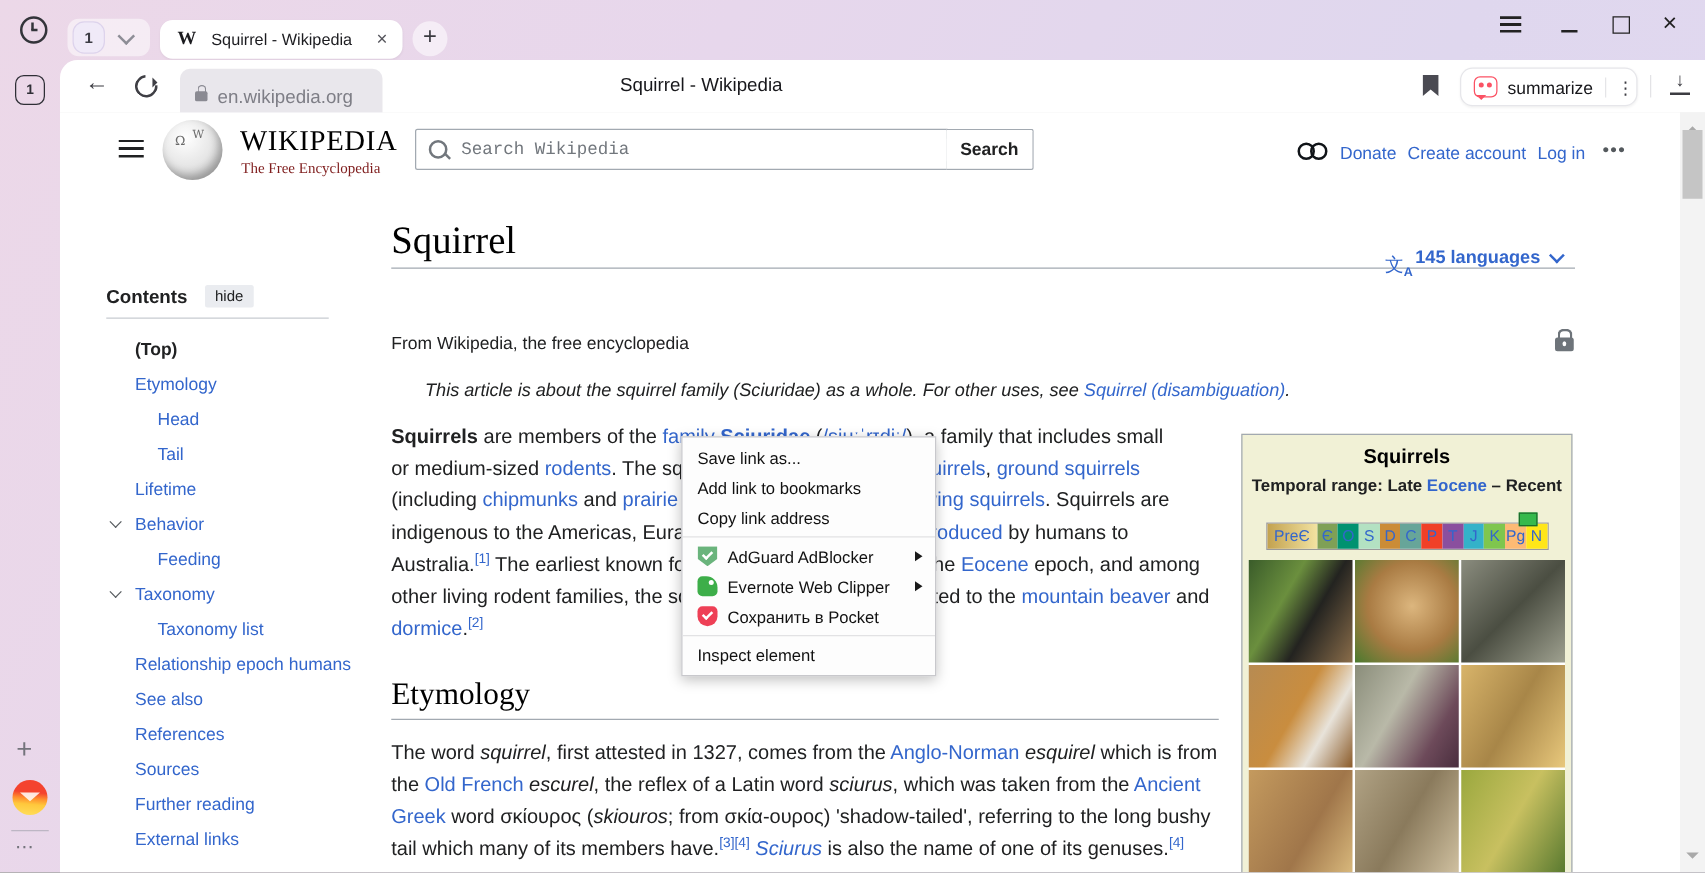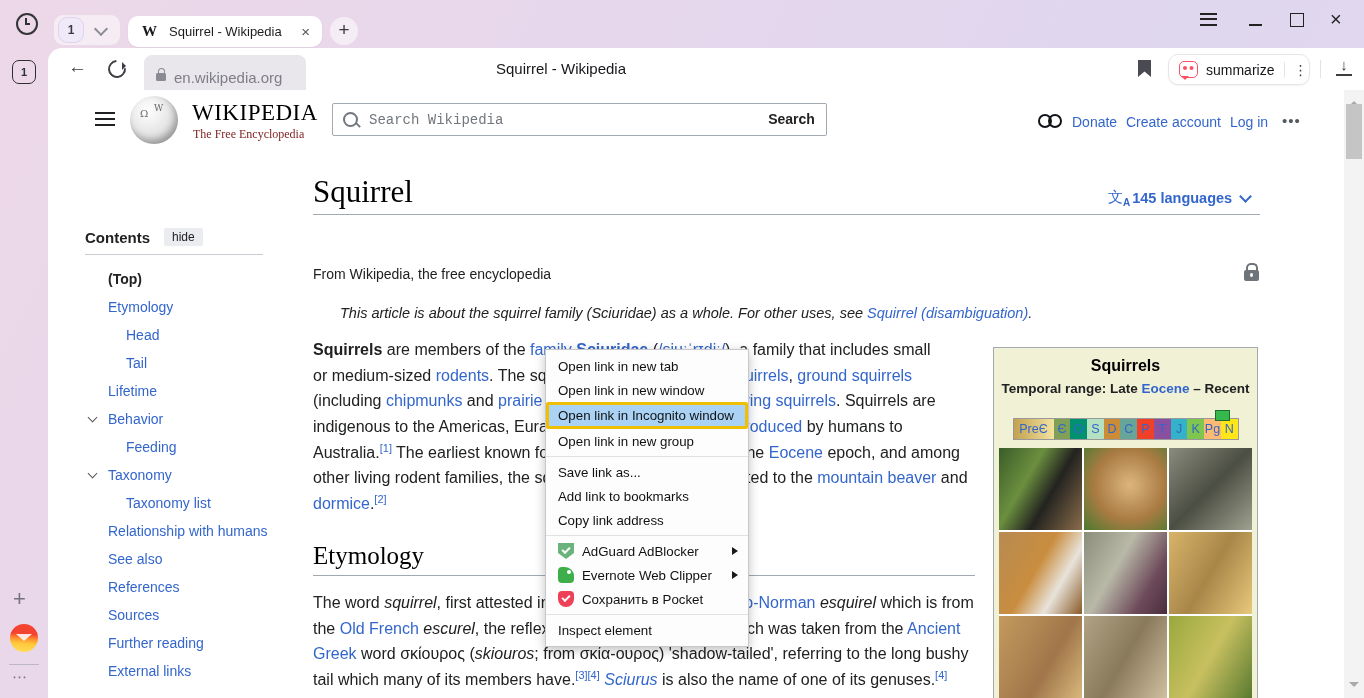--- a/index.html
+++ b/index.html
@@ -83,21 +83,21 @@
   .toc-rule{margin-top:8px;width:178px;height:1px;background:#c8ccd1;}
   .toc-items{margin-top:10px;position:relative;}
   .toc-item{position:relative;height:28px;line-height:28px;color:#3366cc;padding-left:23px;white-space:nowrap;}
   .toc-item.top{color:#202122;font-weight:bold;}
   .toc-item.indent{padding-left:41px;}
   .toc-chev{position:absolute;left:4px;top:9px;width:6px;height:6px;border-right:1.8px solid #54595d;border-bottom:1.8px solid #54595d;transform:rotate(45deg);}
   
   .a-title{position:absolute;left:265px;top:84px;font-family:"Liberation Serif",serif;font-size:31px;color:#000;}
   .a-titlerule{position:absolute;left:265px;top:124px;width:947px;height:1px;background:#a2a9b1;}
   .langs{position:absolute;left:1060px;top:98px;display:flex;align-items:center;color:#36c;font-weight:bold;font-size:14.5px;}
-  .langico{font-size:15px;margin-right:2px;font-weight:normal;}
+  .langico{font-size:15px;margin-right:2px;font-weight:normal;margin-top:15px;}
   .langico sub{font-size:10px;font-weight:bold;}
   .langchev{width:7px;height:7px;border-right:2px solid #36c;border-bottom:2px solid #36c;transform:rotate(45deg);margin-left:9px;margin-top:-4px;}
   .ptabs{position:absolute;left:265px;top:136px;width:947px;height:27px;border-bottom:1px solid #a2a9b1;font-size:14.5px;}
   .ptab{position:absolute;top:2px;}
   .ptab.on{color:#202122;border-bottom:3px solid #202122;padding-bottom:4px;}
   .ptab.off{color:#3366cc;}
   .toolschev{position:absolute;left:1200px;top:8px;width:6px;height:6px;border-right:2px solid #202122;border-bottom:2px solid #202122;transform:rotate(45deg);}
   .subtitle{position:absolute;left:265px;top:176px;font-size:14px;color:#202122;}
   .plock{position:absolute;left:1196px;top:180px;width:15px;height:11px;background:#6e747a;border-radius:2px;}
   .plock::before{content:'';position:absolute;left:2px;top:-7px;width:8px;height:8px;border:2.4px solid #6e747a;border-bottom:none;border-radius:5px 5px 0 0;}
@@ -216,21 +216,21 @@
         <div class="toc-items" id="toc-items">
             <div class="toc-item top"><span>(Top)</span></div>
             <div class="toc-item"><span>Etymology</span></div>
             <div class="toc-item indent"><span>Head</span></div>
             <div class="toc-item indent"><span>Tail</span></div>
             <div class="toc-item"><span>Lifetime</span></div>
             <div class="toc-item"><span class="toc-chev"></span><span>Behavior</span></div>
             <div class="toc-item indent"><span>Feeding</span></div>
             <div class="toc-item"><span class="toc-chev"></span><span>Taxonomy</span></div>
             <div class="toc-item indent"><span>Taxonomy list</span></div>
-            <div class="toc-item"><span>Relationship with humans</span></div>
+            <div class="toc-item"><span>Relationship epoch humans</span></div>
             <div class="toc-item"><span>See also</span></div>
             <div class="toc-item"><span>References</span></div>
             <div class="toc-item"><span>Sources</span></div>
             <div class="toc-item"><span>Further reading</span></div>
             <div class="toc-item"><span>External links</span></div>
           </div>
       </div>
 
       <div class="a-title">Squirrel</div>
       <div class="a-titlerule"></div>
@@ -287,34 +287,20 @@
             <div class="tile" style="background: linear-gradient(120deg, rgb(216, 180, 106), rgb(168, 134, 72) 50%, rgb(232, 200, 124));"></div>
             <div class="tile" style="background: linear-gradient(120deg, rgb(196, 154, 94), rgb(160, 118, 74) 60%, rgb(216, 184, 124));"></div>
             <div class="tile" style="background: linear-gradient(120deg, rgb(176, 162, 132), rgb(138, 122, 92) 50%, rgb(207, 192, 160));"></div>
             <div class="tile" style="background: linear-gradient(120deg, rgb(154, 168, 62), rgb(200, 192, 96) 50%, rgb(90, 122, 48));"></div>
           </div>
       </div>
 
       <div class="cmenu" id="cmenu">
           <div class="menu-group">
             <div class="menu-item">
-              <span>Open link in new tab</span>
-            </div>
-            <div class="menu-item">
-              <span>Open link in new window</span>
-            </div>
-            <div class="menu-item highlight">
-              <span>Open link in Incognito window</span>
-            </div>
-            <div class="menu-item">
-              <span>Open link in new group</span>
-            </div>
-          </div>
-          <div class="menu-group">
-            <div class="menu-item">
               <span>Save link as...</span>
             </div>
             <div class="menu-item">
               <span>Add link to bookmarks</span>
             </div>
             <div class="menu-item">
               <span>Copy link address</span>
             </div>
           </div>
           <div class="menu-group">

